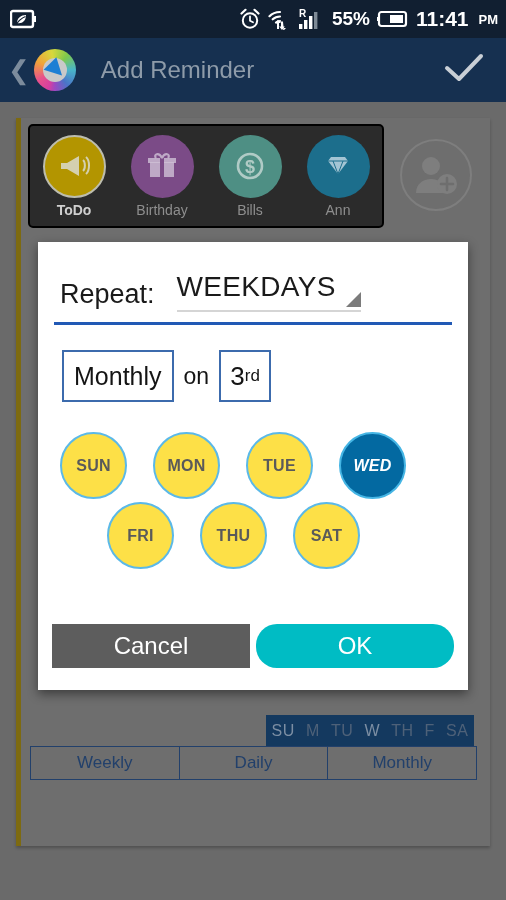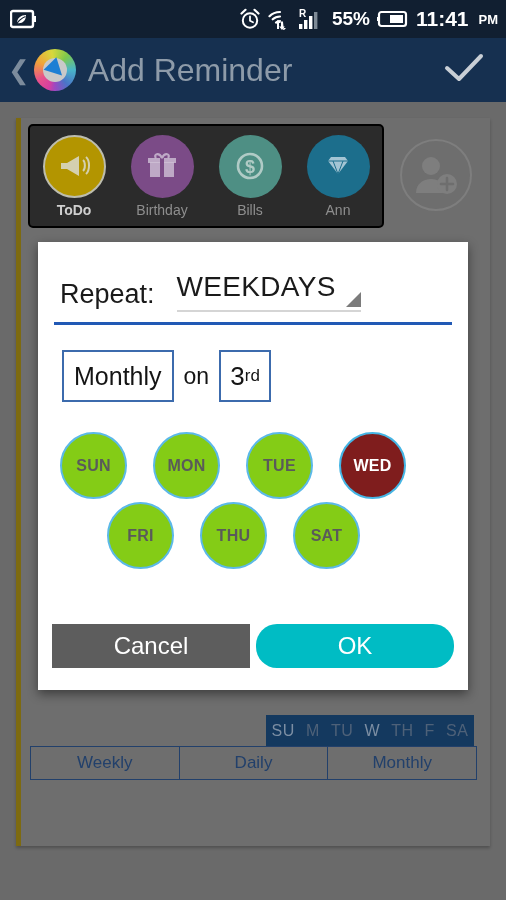--- a/index.html
+++ b/index.html
@@ -39,21 +39,21 @@
   }
   .appbar-logo::after{
     content:""; position:absolute; left:9px; top:9px; width:24px; height:24px; border-radius:50%;
     background:#c9c9c9;
   }
   .appbar-logo .plane{
     position:absolute; left:13px; top:12px; width:0; height:0; z-index:2;
     border-left:9px solid transparent; border-right:9px solid transparent; border-bottom:17px solid #1d7fd4;
     transform:rotate(135deg);
   }
-  .appbar-title{ color:#8e9ba9; font-size:32px; margin-left:12px; }
+  .appbar-title{ color:#8e9ba9; font-size:24px; margin-left:25px; }
   .appbar-check{ margin-left:auto; margin-right:22px; }
 
   
   .content{
     position:absolute; left:0; top:102px; width:506px; height:798px;
     background:#6a6a6a;
   }
   .card{
     position:absolute; left:16px; top:16px; width:474px; height:728px;
     background:#6e6e6e;
@@ -124,24 +124,24 @@
   .d-on{ font-size:23px; color:#141414; margin:0 10px; }
   .d-box-day{ height:52px; min-width:52px; font-size:26px; padding:0 6px; }
   .d-box-day sup{ font-size:17px; vertical-align:super; }
 
   .d-days{ position:absolute; left:22px; top:190px; width:390px; }
   .d-day-row{ display:flex; }
   .d-day-row.r2{ margin-top:3px; padding-left:47px; }
   .d-day{
     width:67px; height:67px; border-radius:50%; border:2px solid #5bb9e8;
     display:flex; align-items:center; justify-content:center;
-    font-size:16px; font-weight:bold; color:#5a5a5a; background:#84cc16;
+    font-size:16px; font-weight:bold; color:#5a5a5a; background:#fde047;
     margin-right:26px; letter-spacing:.3px;
   }
-  .d-day.sel{ background:#7f1d1d; border-color:#45b5e4; color:#ffffff; }
+  .d-day.sel{ background:#0369a1; border-color:#45b5e4; color:#ffffff;font-style:italic; }
 
   .d-actions{ position:absolute; left:14px; top:382px; width:402px; height:44px; display:flex; gap:6px; }
   .btn{
     flex:1; display:flex; align-items:center; justify-content:center;
     font-size:24px; color:#ffffff;
   }
   .btn-cancel{ background:#5d5d5d; }
   .btn-ok{ background:#00bcc4;border-radius:21px; }
 </style>
 </head>

